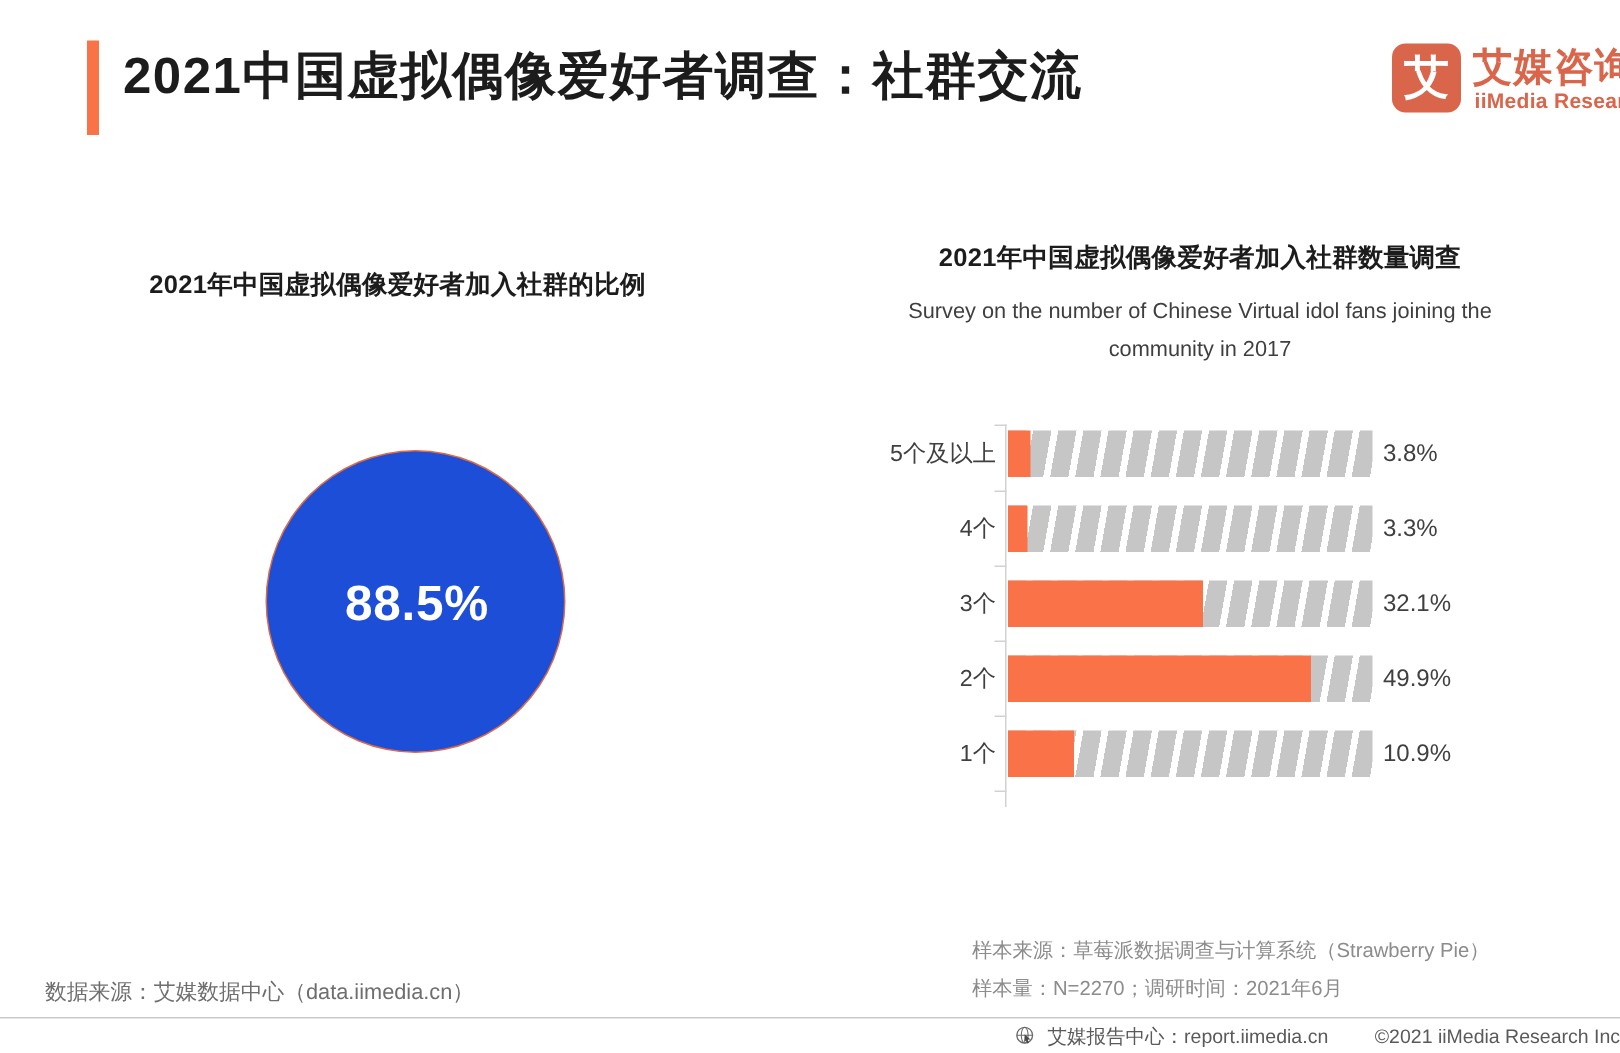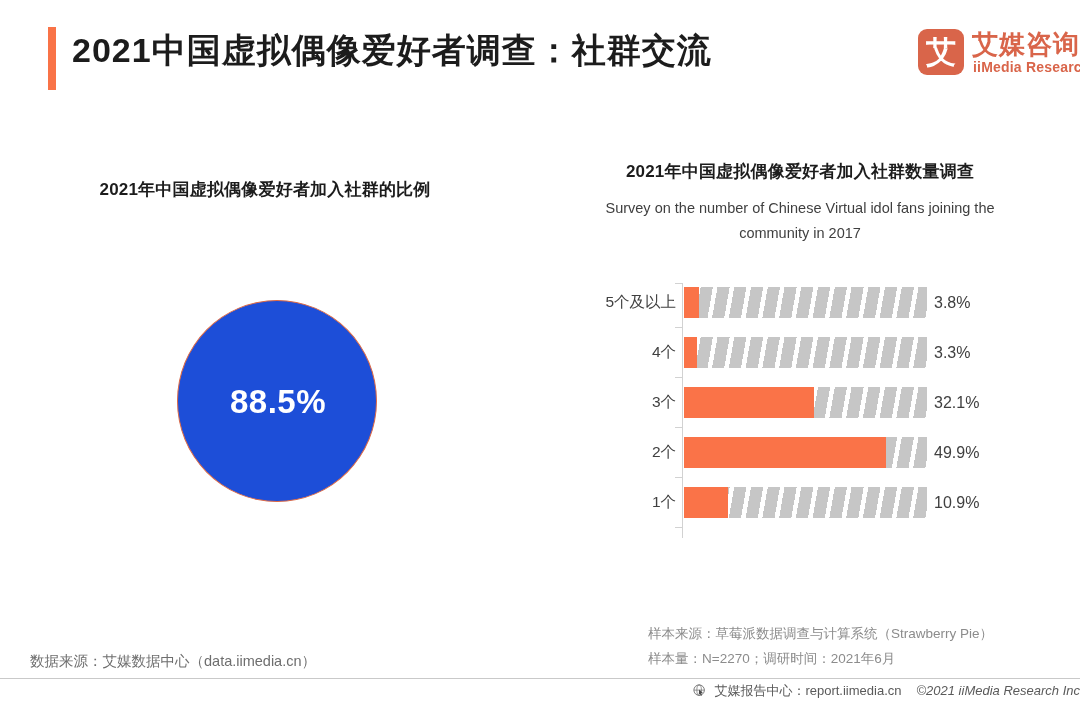--- a/index.html
+++ b/index.html
@@ -6,21 +6,21 @@
   html, body { width:1080px; height:702px; }
   body {
     font-family:"Liberation Sans", sans-serif;
     background:#ffffff;
     color:#3c3c3c;
     position:relative;
     overflow:hidden;
   }
 
   
-  #header { position:absolute; left:6px; top:0; width:924px; height:118px; }
+  #header { position:absolute; left:16px; top:0; width:924px; height:118px; }
   #header-accent {
     position:absolute; left:42px; top:27px; width:8px; height:63px;
     background:#f97347;
   }
   #header-title {
     position:absolute; left:66px; top:28px;
     font-size:34px; font-weight:bold; letter-spacing:1px;
     color:#1c1c1c; white-space:nowrap;
   }
   #logo { position:absolute; left:912px; top:27px; width:152px; height:58px; }
@@ -62,21 +62,21 @@
     position:absolute; left:147px; top:0px; width:200px; height:202px;
     background:#1d4ed8; border:1px solid #dd6a46; border-radius:50%;text-decoration:underline;
   }
   #circle-value {
     position:absolute; left:0; top:0; width:200px; height:202px;
     display:flex; align-items:center; justify-content:center;
     color:#ffffff; font-size:33px; font-weight:bold; letter-spacing:0.5px;
   }
 
   
-  #chart { position:absolute; left:572px; top:280px; width:480px; height:265px; }
+  #chart { position:absolute; left:560px; top:280px; width:480px; height:265px; }
   #chart-axis {
     position:absolute; left:110px; top:3px; width:1px; height:255px;
     background:#d2d2d2;
   }
   .axis-tick {
     position:absolute; left:103px; width:8px; height:1px; background:#d2d2d2;
   }
   .bar-row { position:absolute; left:0; width:480px; height:31px; }
   .bar-label {
     position:absolute; left:0; top:0; width:104px; height:31px;
@@ -115,21 +115,21 @@
     position:absolute; left:0; top:678px; width:1080px; height:1px;
     background:#c9c9c9;
   }
   #footer {
     position:absolute; left:0; top:679px; width:1080px; height:23px;
     display:flex; align-items:center; justify-content:flex-end;
     padding-right:0; gap:7px;
   }
   #globe-icon { width:14px; height:14px; display:block; }
   .footer-text { font-size:13px; color:#5a5a5a; white-space:nowrap; }
-  #footer-copyright { margin-left:8px;font-style:italic; }
+  #footer-copyright { margin-left:24px; }
 </style>
 </head>
 <body>
 
 <div id="header">
   <div id="header-accent"></div>
   <div id="header-title">2021中国虚拟偶像爱好者调查：社群交流</div>
   <div id="logo">
     <div id="logo-mark">艾</div>
     <div id="logo-cn">艾媒咨询</div>

